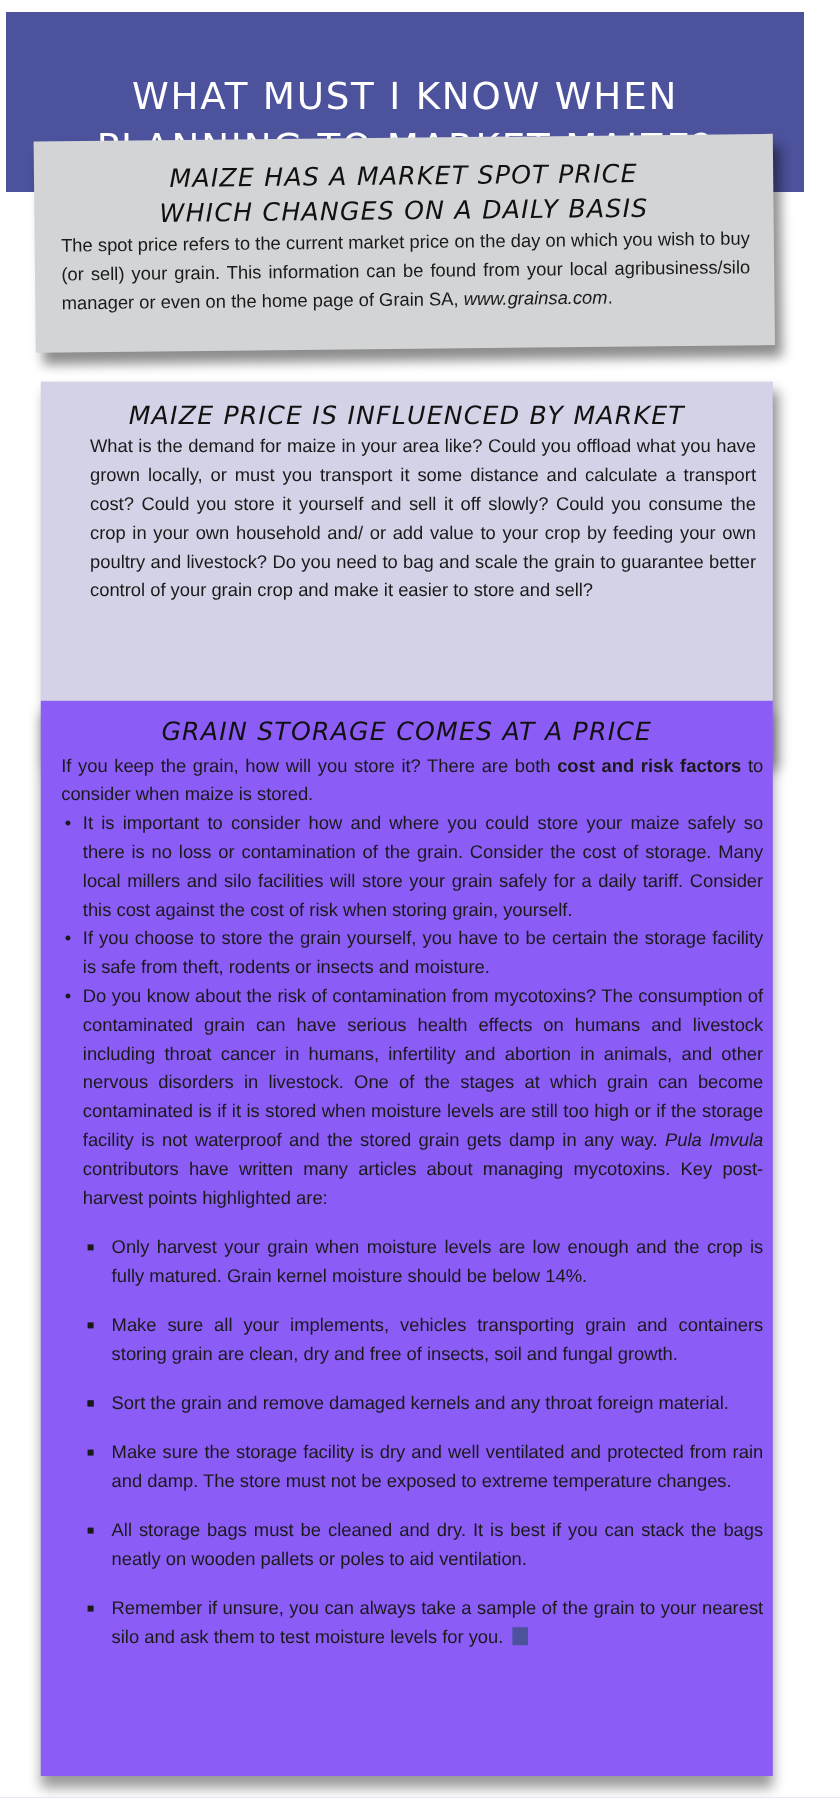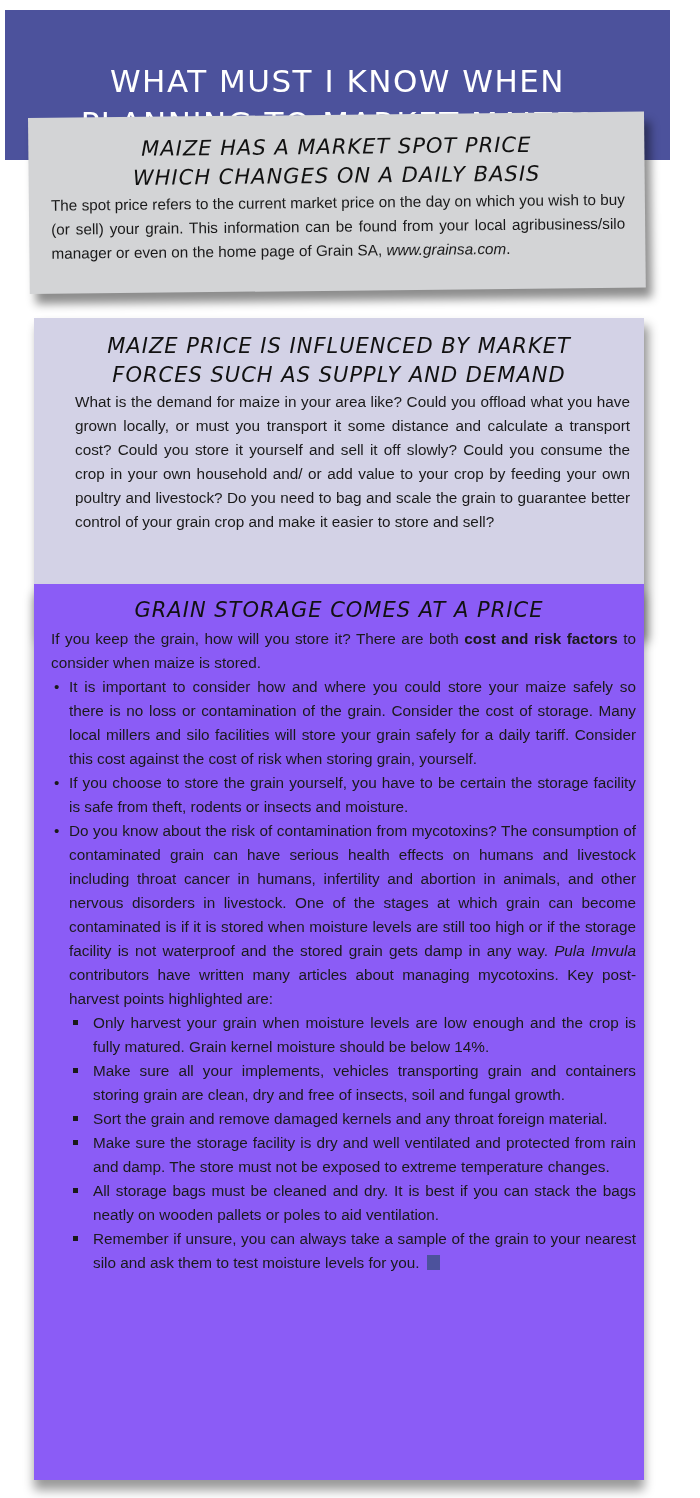--- a/index.html
+++ b/index.html
@@ -28,21 +28,21 @@
     .card1 .body { padding: 0 20px 0 22px; }
     .card2 .heading { padding: 14px 14px 0 14px; }
     .card2 .body { padding: 0 14px 0 17px; margin-left: 24px; }
     .card3 .heading { padding: 12px 14px 2px 14px; }
     .card3 .body { padding: 0 8px 0 17px; }
 
     ul.bullets { list-style: none; margin: 0; padding: 0; }
     ul.bullets > li { position: relative; padding-left: 18px; }
     ul.bullets > li .mark { position: absolute; left: 3px; top: 0; }
     ul.squares { list-style: none; margin: 0; padding: 0; }
-    ul.squares > li { position: relative; padding-left: 42px; }
+    ul.squares > li { position: relative; padding-left: 42px; margin-top: 17px; }
     ul.squares > li .mark { position: absolute; left: 22px; top: 9px; width: 5px; height: 5px;
                             background: #1a1a1a; }
     .end-square { display: inline-block; width: 13px; height: 15px; background: #4c529c;
                   vertical-align: -2px; margin-left: 8px; }
     i.em { font-style: italic; }
     b.strong { font-weight: bold; }
   </style>
 </head>
 <body>
 
@@ -60,21 +60,20 @@
   </div>
   <div class="body">
     <span>The spot price refers to the current market price on the day on which you wish to buy (or sell) your grain. This information can be found from your local agribusiness/silo manager or even on the home page of Grain SA,</span>
     <i class="em">www.grainsa.com</i><span>.</span>
   </div>
 </div>
 
 <div class="card card2">
   <div class="heading">
     <div>MAIZE PRICE IS INFLUENCED BY MARKET</div>
-    <div>FORCES SUCH AS SUPPLY AND DEMAND</div>
   </div>
   <div class="body">What is the demand for maize in your area like? Could you offload what you have grown locally, or must you transport it some distance and calculate a transport cost? Could you store it yourself and sell it off slowly? Could you consume the crop in your own household and/ or add value to your crop by feeding your own poultry and livestock? Do you need to bag and scale the grain to guarantee better control of your grain crop and make it easier to store and sell?</div>
 </div>
 
 <div class="card card3">
   <div class="heading">GRAIN STORAGE COMES AT A PRICE</div>
   <div class="body">
     <div>
       <span>If you keep the grain, how will you store it? There are both </span><b class="strong">cost and risk factors</b><span> to consider when maize is stored.</span>
     </div>

